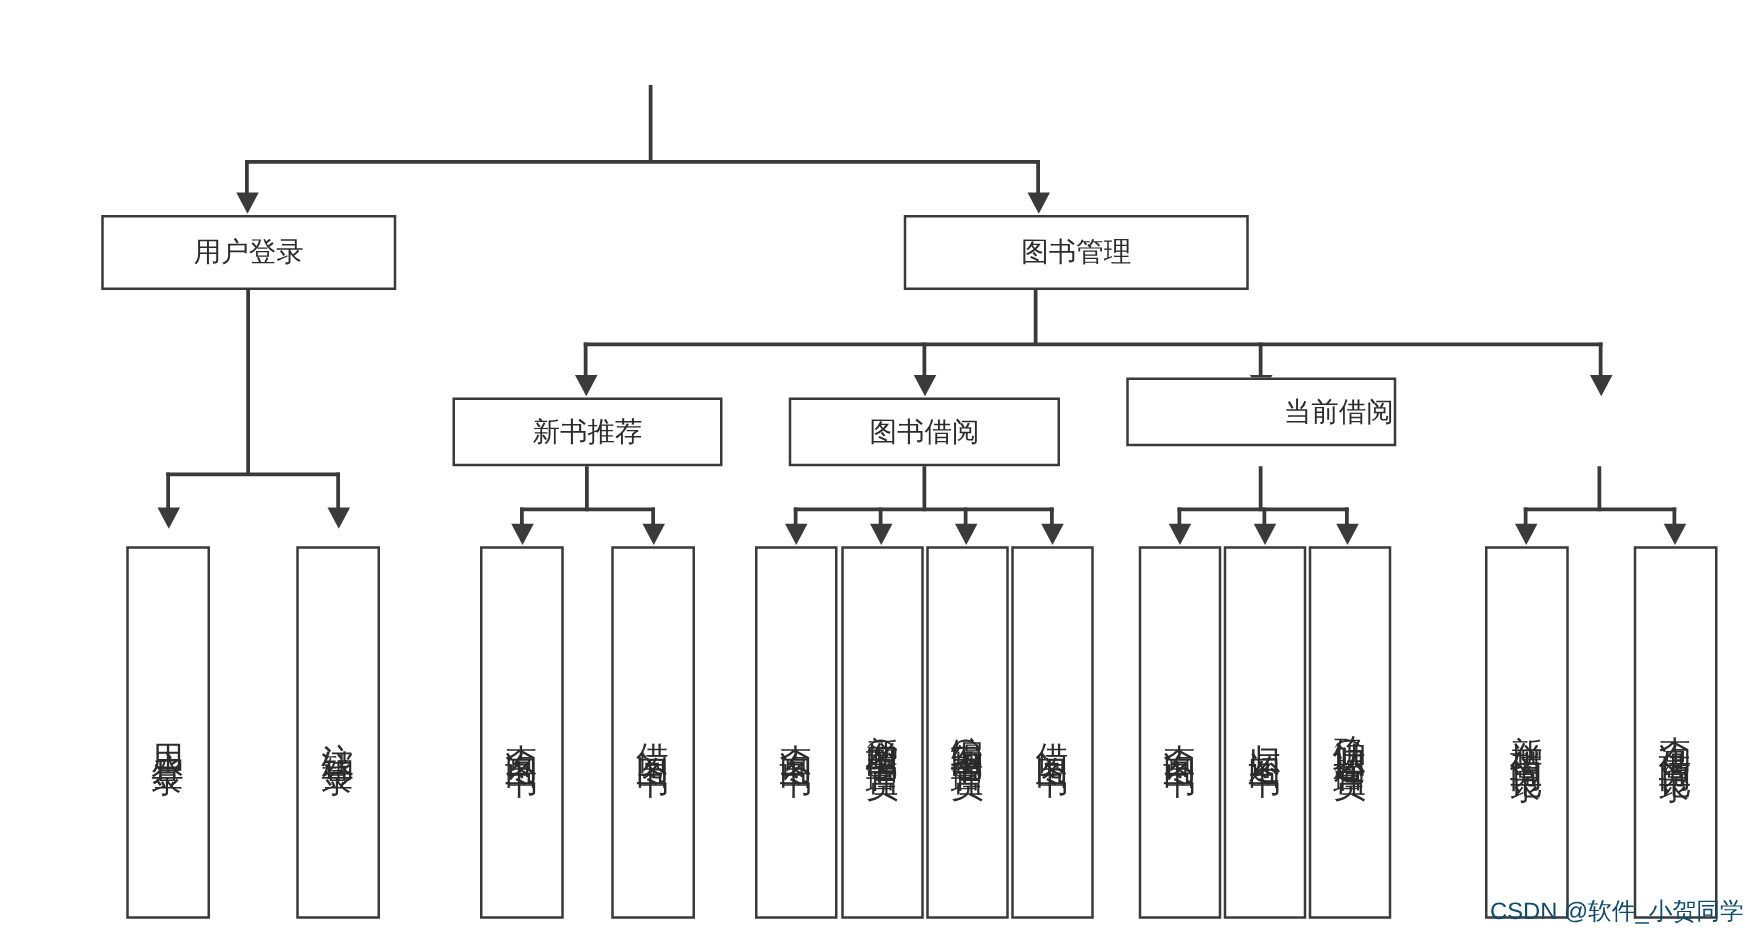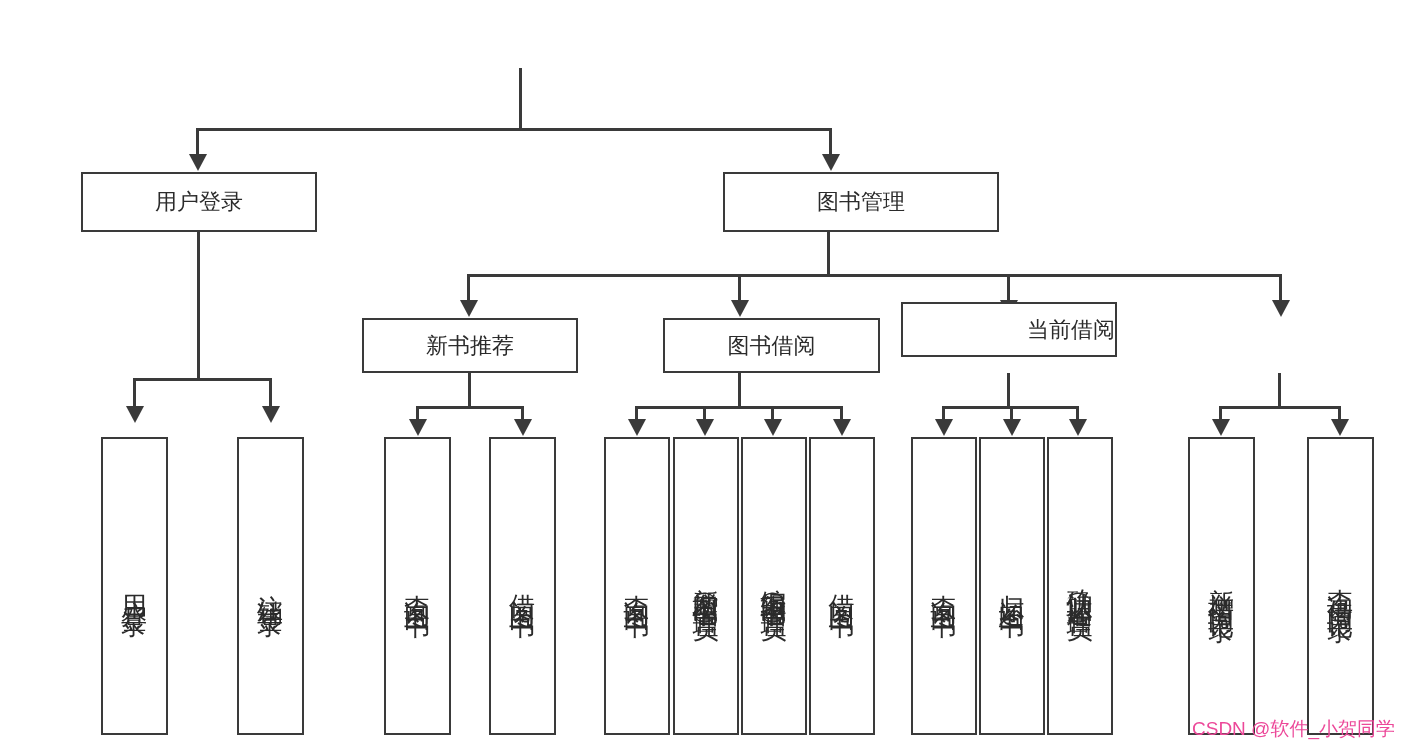--- a/index.html
+++ b/index.html
@@ -71,21 +71,21 @@
     position:absolute;
     width:0;height:0;
     border-left:9px solid transparent;
     border-right:9px solid transparent;
     border-top:17px solid #3a3a3a;
   }
 
   
   #watermark{
     position:absolute;
-    color:#ec4899;
+    color:#0c4a6e;
     font-size:19px;
     white-space:nowrap;
     pointer-events:none;
   }
 </style>
 </head>
 <body>
 
 <div id="canvas">
 
@@ -126,21 +126,21 @@
 
   <div class="vline" style="left:1007px;top:274px;width:3px;height:28px;"></div>
   <div class="arrow" style="left:1000px;top:300px;"></div>
 
   <div class="vline" style="left:1279px;top:274px;width:3px;height:28px;"></div>
   <div class="arrow" style="left:1272px;top:300px;"></div>
 
   <div class="node h" style="left:362px;top:318px;width:216px;height:55px;">
     <span class="label">新书推荐</span>
   </div>
-  <div class="node h" style="left:631px;top:318px;width:217px;height:55px;margin-left:32px;">
+  <div class="node h" style="left:631px;top:318px;width:217px;height:55px;">
     <span class="label">图书借阅</span>
   </div>
   <div class="node h" style="left:901px;top:302px;width:216px;height:55px;justify-content:flex-end;">
     <span class="label">当前借阅</span>
   </div>
 
   <div class="vline" style="left:468px;top:373px;width:3px;height:36px;"></div>
   <div class="hline" style="left:416px;top:406px;width:108px;height:3px;"></div>
   <div class="vline" style="left:416px;top:406px;width:3px;height:16px;"></div>
   <div class="arrow" style="left:409px;top:419px;"></div>

